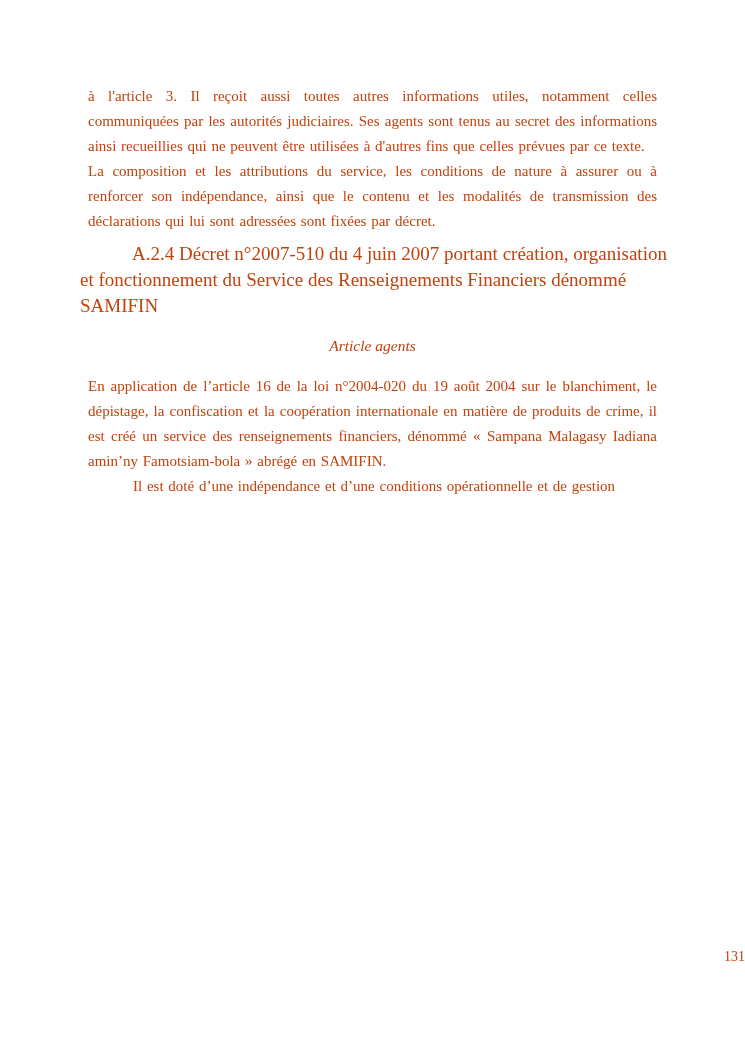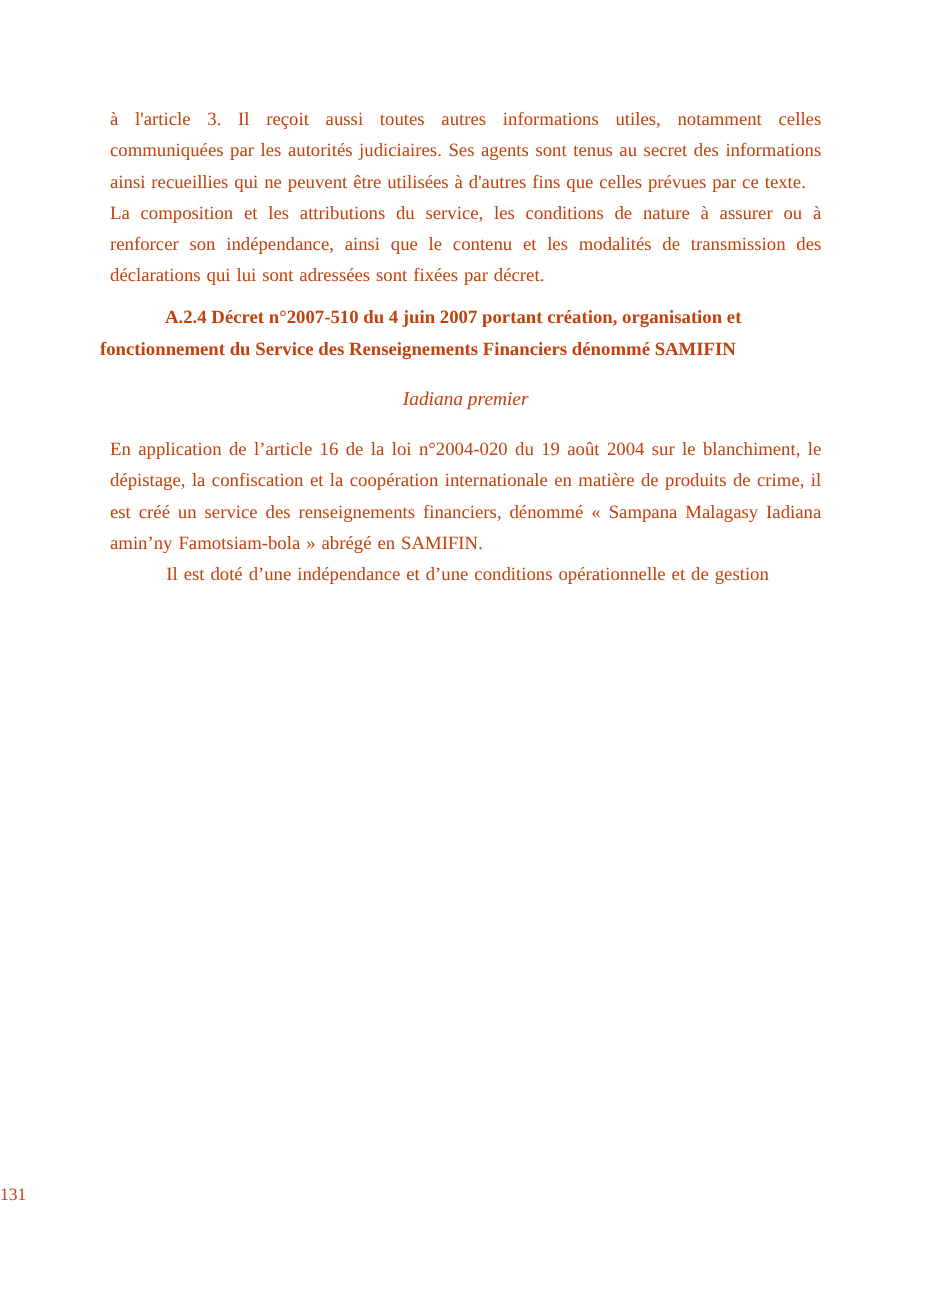--- a/index.html
+++ b/index.html
@@ -24,23 +24,23 @@
   }
   .body-par {
     margin: 0;
     font-size: 15px;
     line-height: 25px;
     text-align: justify;
     word-spacing: 1px;
   }
   .section-heading {
     margin: 7px -11px 0 -8px;
-    font-size: 15px;
+    font-size: 19px;
     line-height: 26px;
-    font-weight: bold;
+    font-weight: normal;
     text-align: left;
     text-indent: 52px;
     font-family: "Liberation Serif", serif;
   }
   .article-title {
     margin: 14px 0 0 0;
     font-size: 15.5px;
     line-height: 25px;
     font-style: italic;
     text-align: center;
@@ -50,31 +50,31 @@
   }
   .indented {
     text-indent: 45px;
     text-align: left;
   }
   .page-number {
     position: absolute;
     left: 0;
     right: 0;
     top: 949px;
-    text-align: left;
+    text-align: right;
     font-size: 14px;
     font-family: "Liberation Serif", serif;
   }
 </style>
 </head>
 <body>
 
 <div class="page">
   <div class="content">
     <p class="body-par">à l'article 3. Il reçoit aussi toutes autres informations utiles, notamment celles communiquées par les autorités judiciaires. Ses agents sont tenus au secret des informations ainsi recueillies qui ne peuvent être utilisées à d'autres fins que celles prévues par ce texte.</p>
     <p class="body-par">La composition et les attributions du service, les conditions de nature à assurer ou à renforcer son indépendance, ainsi que le contenu et les modalités de transmission des déclarations qui lui sont adressées sont fixées par décret.</p>
     <h2 class="section-heading">A.2.4 Décret n°2007-510 du 4 juin 2007 portant création, organisation et fonctionnement du Service des Renseignements Financiers dénommé SAMIFIN</h2>
-    <div class="article-title">Iadiana premier</div>
+    <div class="article-title">Article agents</div>
     <p class="body-par par-after-title">En application de l’article 16 de la loi n°2004-020 du 19 août 2004 sur le blanchiment, le dépistage, la confiscation et la coopération internationale en matière de produits de crime, il est créé un service des renseignements financiers, dénommé « Sampana Malagasy Iadiana amin’ny Famotsiam-bola » abrégé en SAMIFIN.</p>
     <p class="body-par indented">Il est doté d’une indépendance et d’une conditions opérationnelle et de gestion</p>
   </div>
   <div class="page-number">131</div>
 </div>
 
 </body></html>

